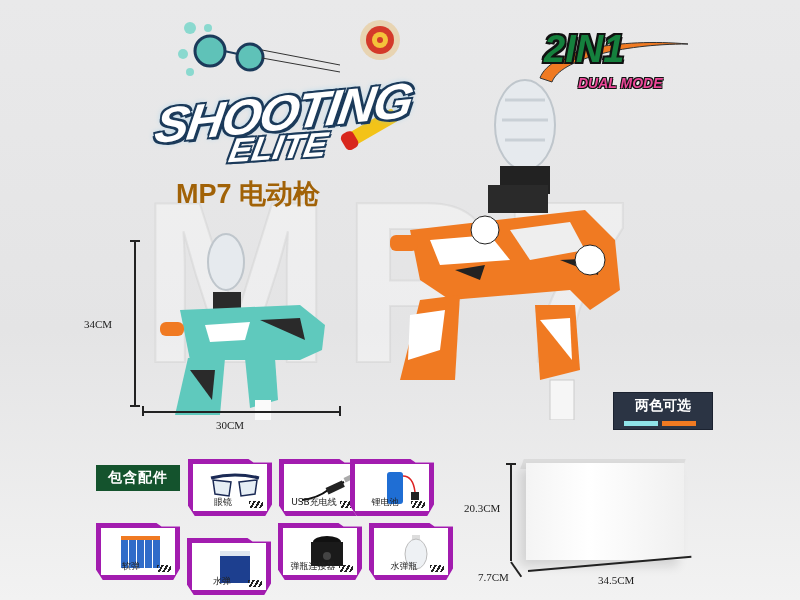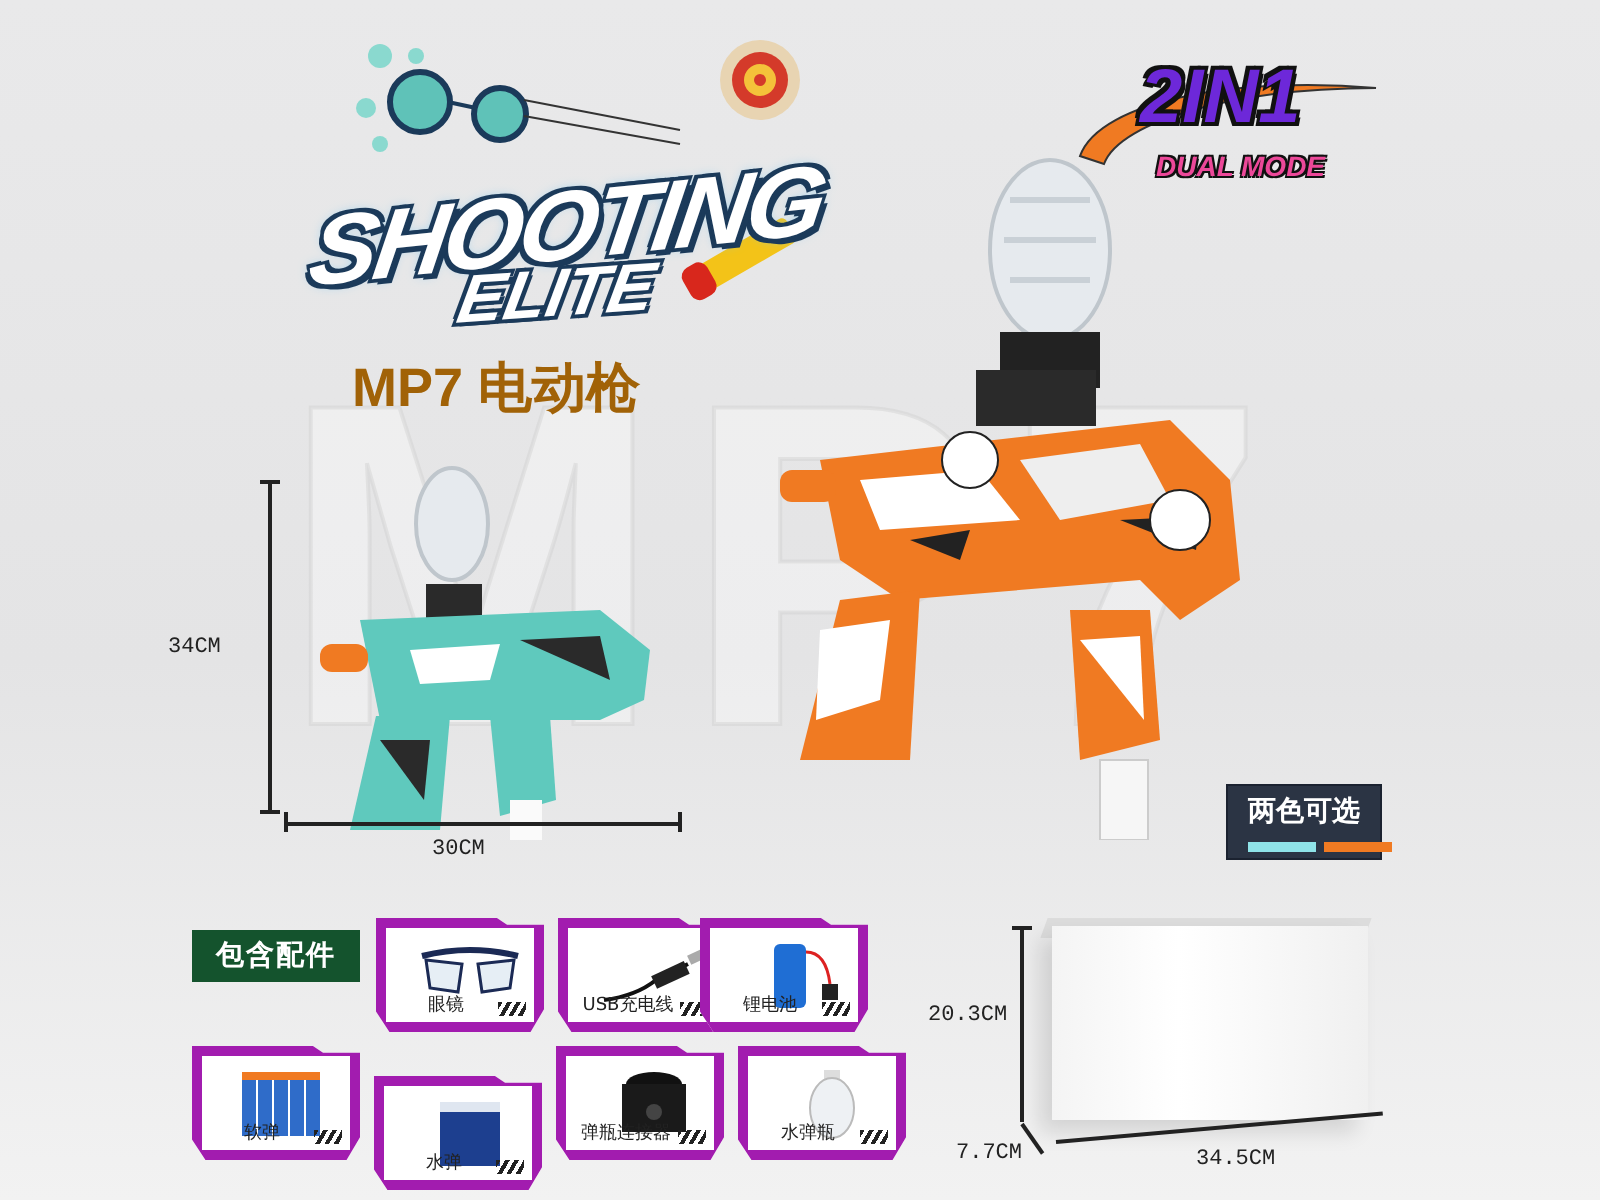--- a/index.html
+++ b/index.html
@@ -7,30 +7,30 @@
   body{background:linear-gradient(180deg,#e9e9ea 0%,#e4e4e5 55%,#f2f2f2 100%);font-family:"DejaVu Sans",sans-serif;position:relative;color:#1d1d1d}
   .abs{position:absolute}
   .watermark{left:140px;top:150px;font-family:"Liberation Sans",sans-serif;font-size:230px;font-weight:700;color:rgba(255,255,255,0.35);letter-spacing:10px;-webkit-text-stroke:2px rgba(200,200,200,0.35)}
   
   .logo{left:150px;top:10px;width:250px;height:160px}
   .logo-title{left:158px;top:84px;font-family:"Liberation Sans",sans-serif;font-style:italic;font-weight:700;font-size:50px;color:#fff;letter-spacing:-2px;transform:skewX(-14deg) rotate(-6deg);text-shadow:3px 3px 0 #1b3a5a,-2px -2px 0 #1b3a5a,2px -2px 0 #1b3a5a,-2px 2px 0 #1b3a5a,0 0 6px #7fc8ef}
   .logo-sub{left:230px;top:128px;font-family:"Liberation Sans",sans-serif;font-style:italic;font-weight:700;font-size:34px;color:#fff;transform:skewX(-14deg) rotate(-4deg);text-shadow:2px 2px 0 #1b3a5a,-2px -2px 0 #1b3a5a,2px -2px 0 #1b3a5a,-2px 2px 0 #1b3a5a}
   .model{left:176px;top:176px;font-family:"Liberation Sans",sans-serif;font-weight:700;font-size:27px;color:#a16207}
   
   .badge{left:530px;top:30px;width:160px;height:80px}
-  .badge-big{left:570px;top:28px;font-family:"Liberation Sans",sans-serif;font-style:italic;font-weight:700;font-size:38px;color:#6d28d9;text-shadow:2px 2px 0 #111,-2px -2px 0 #111,2px -2px 0 #111,-2px 2px 0 #111}
+  .badge-big{left:544px;top:28px;font-family:"Liberation Sans",sans-serif;font-style:italic;font-weight:700;font-size:38px;color:#15803d;text-shadow:2px 2px 0 #111,-2px -2px 0 #111,2px -2px 0 #111,-2px 2px 0 #111}
   .badge-small{left:578px;top:75px;font-family:"Liberation Sans",sans-serif;font-style:italic;font-weight:700;font-size:14px;color:#ec4899;text-shadow:1px 1px 0 #111,-1px -1px 0 #111,1px -1px 0 #111,-1px 1px 0 #111}
   
   .vline{background:#222;width:2px}
   .hline{background:#222;height:2px}
   .tick-h{background:#222;height:2px;width:10px}
   .tick-v{background:#222;width:2px;height:10px}
-  .dim-label{font-family:Liberation Mono, monospace;font-size:11px;color:#222}
-  
-  .color-opt{left:613px;top:392px;width:78px;height:38px;background:#2b3444;border:1px solid #1b2230}
+  .dim-label{font-family:Liberation Serif, serif;font-size:11px;color:#222}
+  
+  .color-opt{left:613px;top:392px;width:100px;height:38px;background:#2b3444;border:1px solid #1b2230}
   .color-opt-label{position:absolute;left:0;right:0;top:4px;text-align:center;color:#fff;font-weight:700;font-size:14px}
   .swatch{position:absolute;top:28px;height:5px;width:34px}
   
   .acc-header{left:96px;top:465px;width:84px;height:26px;background:#14532d;color:#fff;font-size:14px;font-weight:700;display:flex;align-items:center;justify-content:center;letter-spacing:1px}
   .card{width:84px;height:57px;background:#fff;border:5px solid #a21caf;clip-path:polygon(0 0,72% 0,78% 6%,100% 6%,100% 80%,92% 100%,8% 100%,0 82%)}
   .card-inner{position:relative;width:100%;height:100%}
   .card-label{position:absolute;bottom:2px;left:0;right:14px;text-align:center;font-size:9px;color:#222}
   .hatch{position:absolute;right:4px;bottom:3px;width:14px;height:7px;background:repeating-linear-gradient(120deg,#222 0 2px,transparent 2px 4px)}
   .card-img{position:absolute;left:14px;top:6px;width:56px;height:36px}
   

